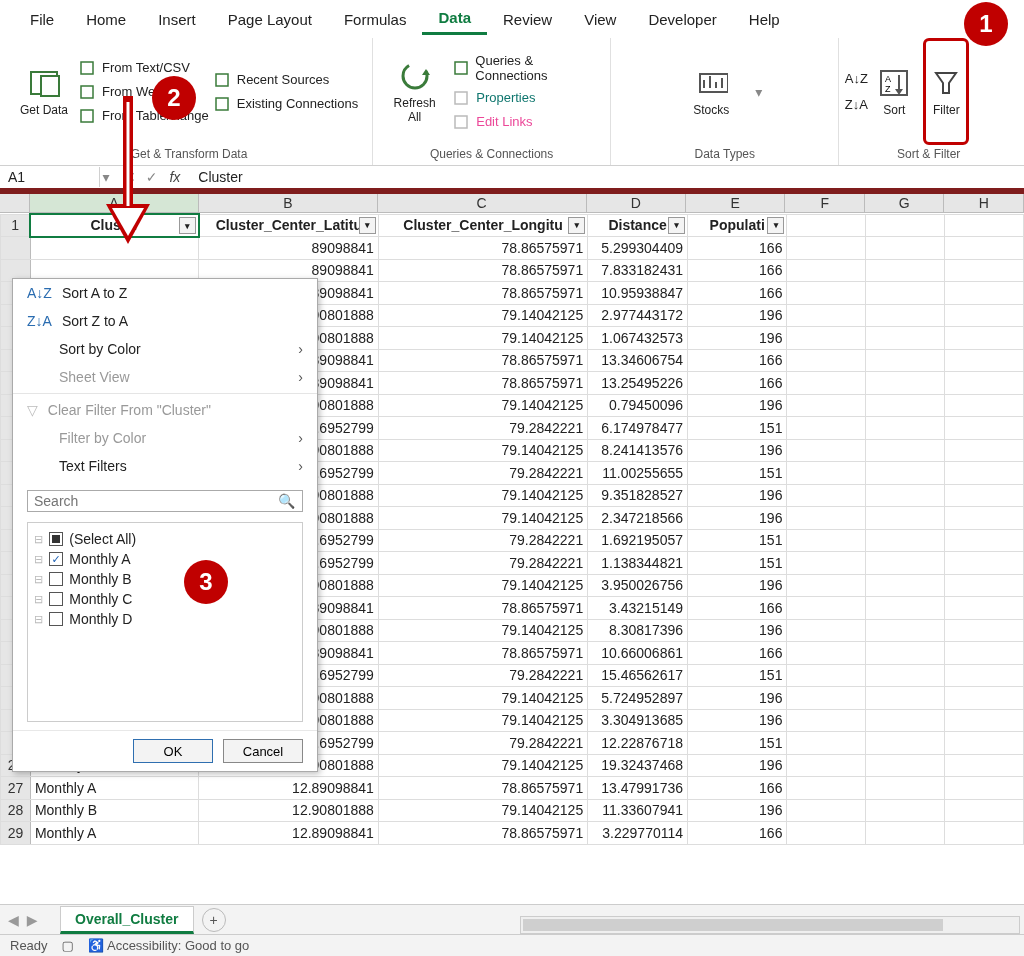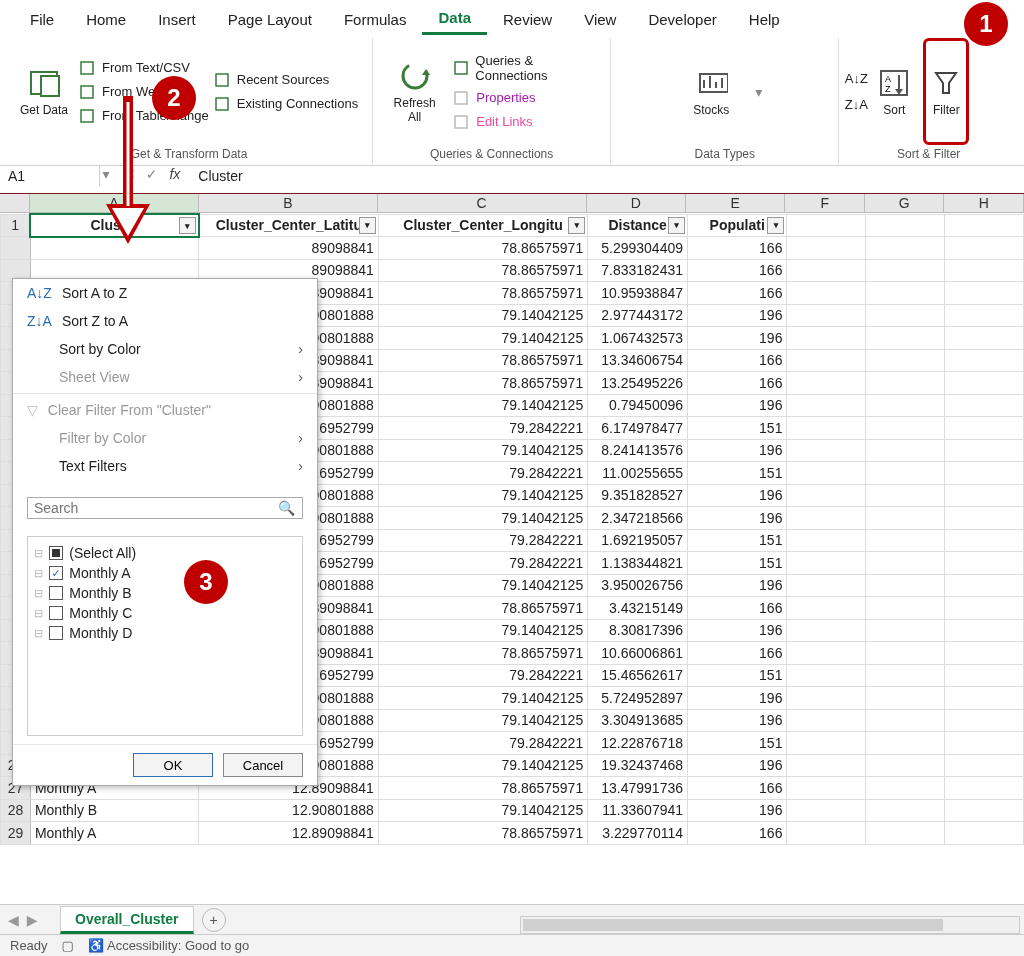--- a/index.html
+++ b/index.html
@@ -17,21 +17,21 @@
 .rbig{display:flex;flex-direction:column;align-items:center;justify-content:center;padding:4px 6px;gap:4px;min-width:46px}
 .rbig .icon{width:34px;height:34px;display:flex;align-items:center;justify-content:center}
 .rbig .lbl{font-size:12px;text-align:center;line-height:1.1}
 .rsmall{display:flex;flex-direction:column;gap:6px;justify-content:center}
 .rsmall div{display:flex;align-items:center;gap:6px;font-size:13px}
 .rsmall .icon{width:18px;height:18px;display:inline-flex;align-items:center;justify-content:center}
 .rcap{text-align:center;font-size:12px;color:#555;padding:2px 0 4px}
 .filterbtn{border:3px solid #c00000;border-radius:6px;padding:2px}
 
 
-.fbar{display:flex;align-items:flex-start;height:28px;border-bottom:1px solid #7f1d1d;background:#fff}
+.fbar{display:flex;align-items:center;height:28px;border-bottom:6px solid #7f1d1d;background:#fff}
 .namebox{width:100px;padding:2px 8px;font-size:14px;border-right:1px solid #d0d0d0}
 .fbar .btns{display:flex;gap:10px;padding:0 12px;color:#888}
 .fbar .fx{font-style:italic;color:#444;padding-right:10px}
 .fcontent{flex:1;padding:2px 8px}
 
 
 .grid{position:relative}
 .colhdr{display:flex;background:#e6e6e6;border-bottom:1px solid #bbb}
 .colhdr .rowhead{width:30px;border-right:1px solid #bbb;background:#e6e6e6}
 .colhdr .col{border-right:1px solid #bbb;text-align:center;font-size:14px;color:#333;padding:1px 0}
@@ -43,21 +43,21 @@
 .selA{border:2px solid #107c41}
 .fbtn{position:absolute;right:2px;top:2px;width:17px;height:17px;border:1px solid #999;background:#f4f4f4;font-size:9px;display:flex;align-items:center;justify-content:center}
 .numcell{text-align:right}
 .txtcell{text-align:left}
 
 
 .filtermenu{position:absolute;left:12px;top:278px;width:306px;background:#fff;border:1px solid #aaa;box-shadow:2px 2px 6px rgba(0,0,0,.25);font-size:14px;z-index:5}
 .filtermenu .item{display:flex;align-items:center;gap:10px;padding:6px 14px}
 .filtermenu .item.disabled{color:#999}
 .filtermenu .item .arrow{margin-left:auto;color:#555}
-.filtermenu .search{margin:17px 14px;border:1px solid #aaa;display:flex;align-items:center;padding:2px 6px;color:#888}
+.filtermenu .search{margin:10px 14px;border:1px solid #aaa;display:flex;align-items:center;padding:2px 6px;color:#888}
 .filtermenu .search input{border:0;flex:1;outline:none;font-size:14px;color:#888}
 .checklist{margin:2px 14px 8px;border:1px solid #ccc;padding:6px;height:200px}
 .checklist .row{display:flex;align-items:center;gap:6px;padding:2px 0;font-size:14px}
 .filtermenu .actions{display:flex;justify-content:flex-end;gap:10px;padding:8px 14px;border-top:1px solid #e8e8e8}
 .filtermenu button{width:80px;height:24px;border:1px solid #888;background:#f3f3f3;font-size:13px}
 .filtermenu button.primary{border:1.5px solid #2f6fb0}
 .redbox{position:absolute;border:4px solid #c00000}
 
 
 .callout{position:absolute;width:44px;height:44px;border-radius:50%;background:#c00000;color:#fff;font-size:24px;font-weight:700;display:flex;align-items:center;justify-content:center;z-index:10}
@@ -165,21 +165,21 @@
       </div>
       <div class="rsmall" id="qcitems">
           <div>
             <span class="icon">
               <svg width="16" height="16">
                 <rect x="2" y="2" width="12" height="12" fill="none" stroke="#3a7b3a" stroke-width="1.5"></rect>
               </svg>
             </span>
             <span>Queries &amp; Connections</span>
           </div>
-          <div style="color: #a21caf;">
+          <div style="color: #0f766e;">
             <span class="icon">
               <svg width="16" height="16">
                 <rect x="2" y="2" width="12" height="12" fill="none" stroke="#bbb" stroke-width="1.5"></rect>
               </svg>
             </span>
             <span>Properties</span>
           </div>
           <div style="color: #ec4899;">
             <span class="icon">
               <svg width="16" height="16">

